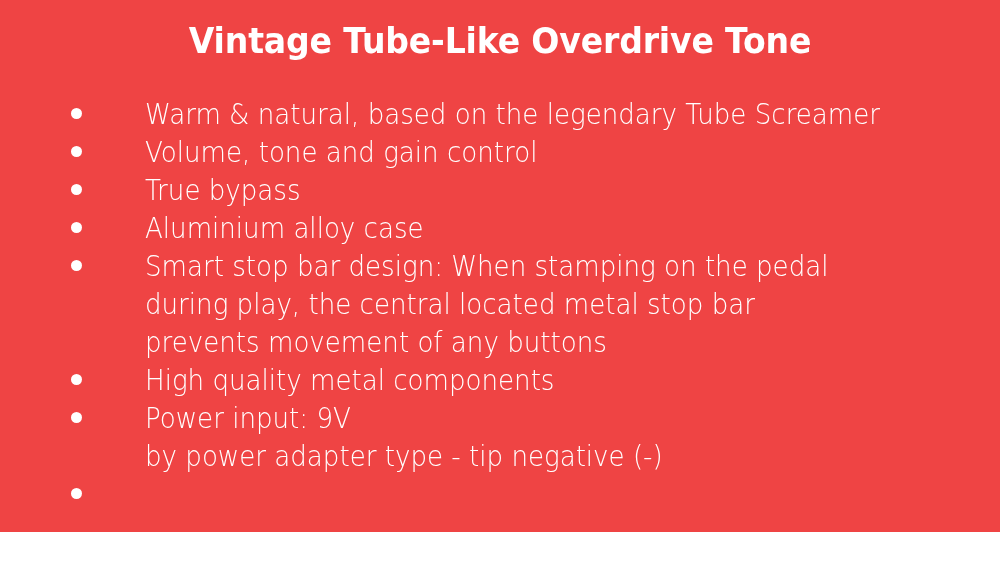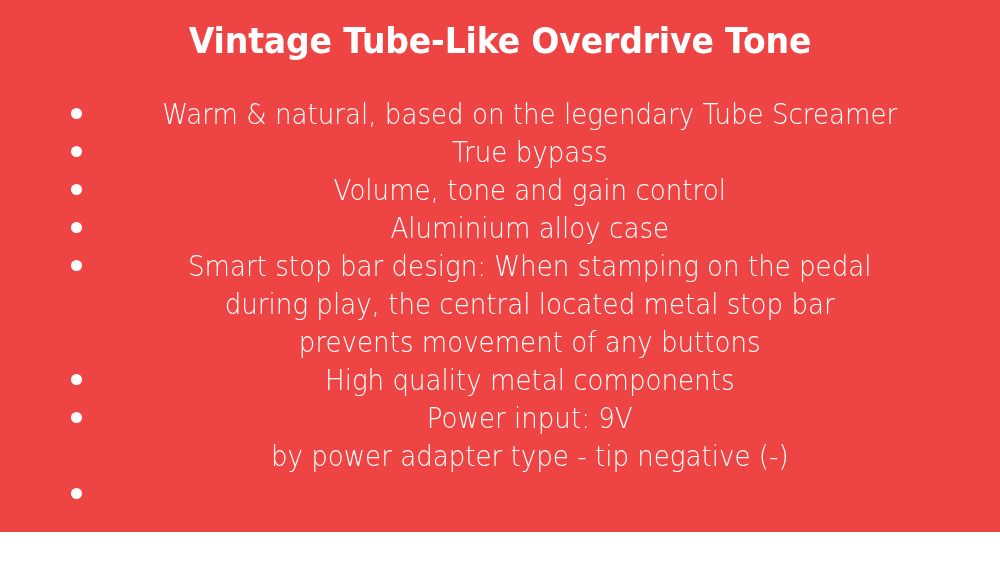--- a/index.html
+++ b/index.html
@@ -53,21 +53,20 @@
     position: absolute;
     left: 71px;
     top: 13px;
     width: 11px;
     height: 11px;
     border-radius: 50%;
     background: #ffffff;
   }
   .feature-lines {
     display: block;
-    text-align: center;
   }
   .feature-line {
     display: block;
     color: #ffffff;
     font-family: "DejaVu Sans", sans-serif;
     font-weight: 300;
     font-size: 29px;
     line-height: 38px;
     white-space: nowrap;
     transform: scaleX(0.9);
@@ -84,27 +83,27 @@
   <ul id="feature-list">
       <li class="feature-item">
         <span class="bullet-marker"></span>
         <span class="feature-lines">
           <span class="feature-line">Warm &amp; natural, based on the legendary Tube Screamer</span>
         </span>
       </li>
       <li class="feature-item">
         <span class="bullet-marker"></span>
         <span class="feature-lines">
-          <span class="feature-line">True bypass</span>
+          <span class="feature-line">Volume, tone and gain control</span>
         </span>
       </li>
       <li class="feature-item">
         <span class="bullet-marker"></span>
         <span class="feature-lines">
-          <span class="feature-line">Volume, tone and gain control</span>
+          <span class="feature-line">True bypass</span>
         </span>
       </li>
       <li class="feature-item">
         <span class="bullet-marker"></span>
         <span class="feature-lines">
           <span class="feature-line">Aluminium alloy case</span>
         </span>
       </li>
       <li class="feature-item">
         <span class="bullet-marker"></span>

